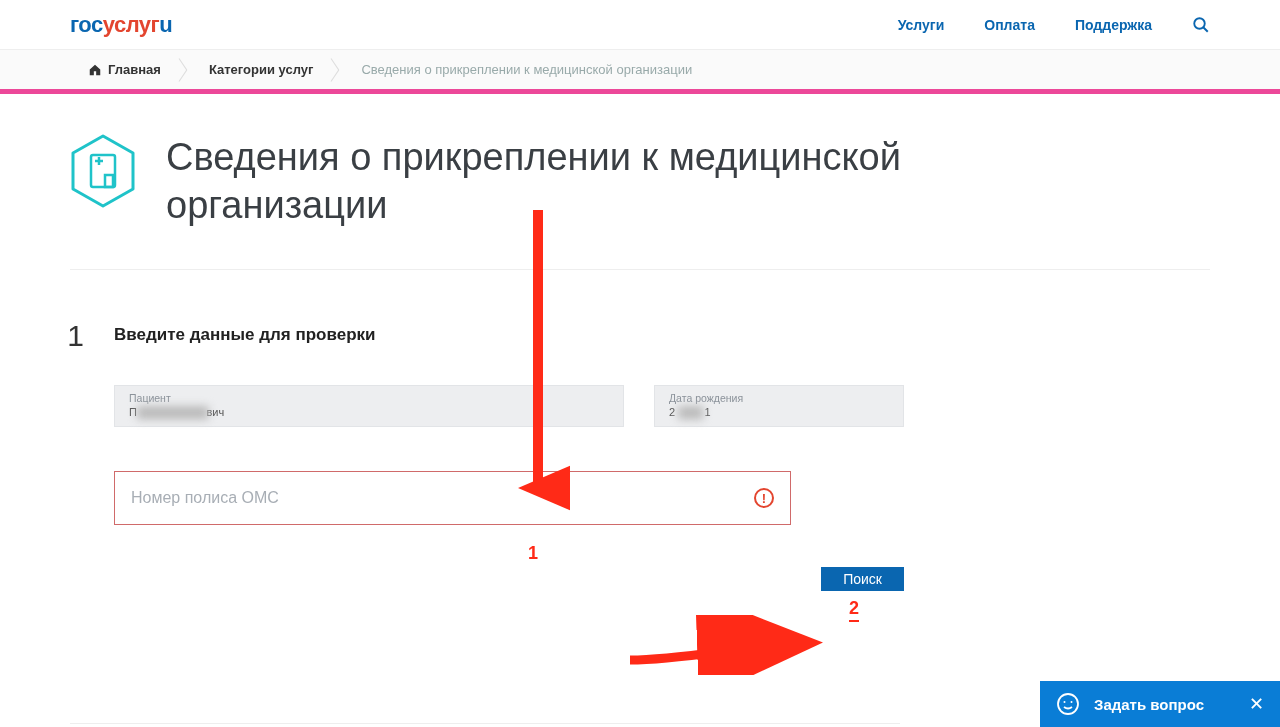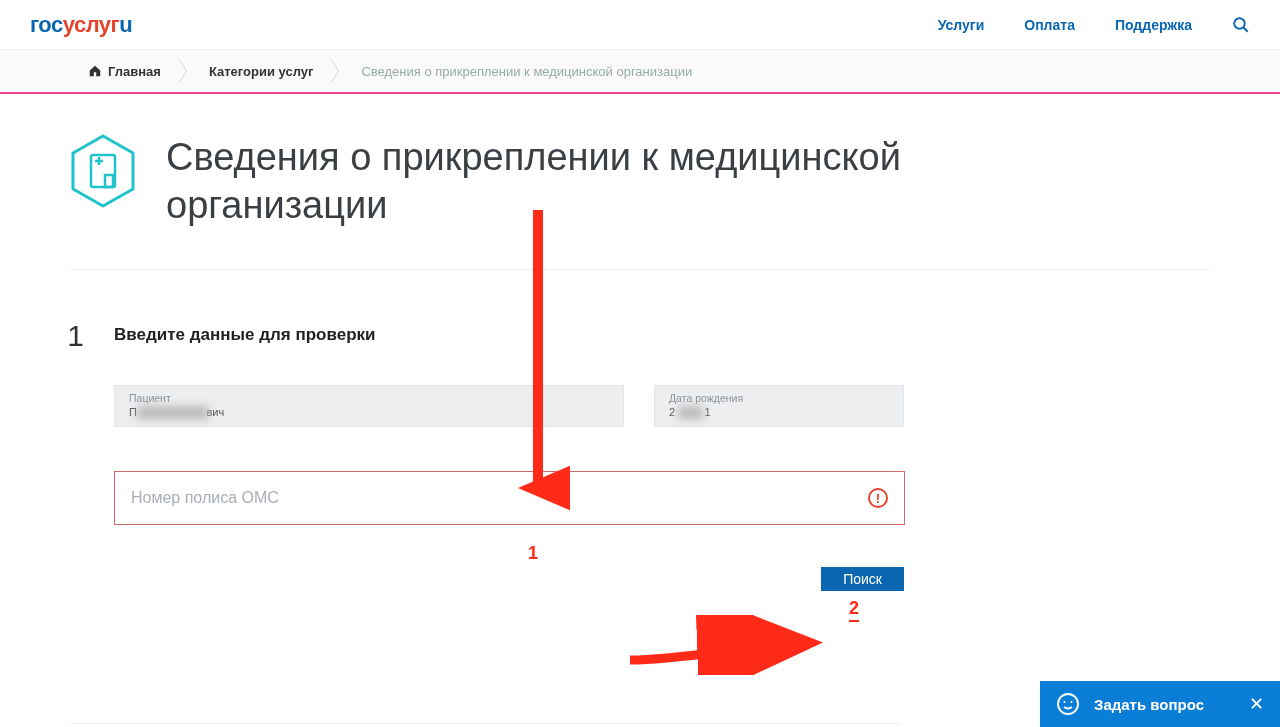--- a/index.html
+++ b/index.html
@@ -12,21 +12,21 @@
     position: relative;
     overflow: hidden;
   }
 
   
   .header {
     height: 50px;
     border-bottom: 1px solid #eee;
     display: flex;
     align-items: center;
-    padding: 0 30px;
+    padding: 0 70px;
   }
   .logo {
     font-weight: 700;
     font-size: 22px;
     letter-spacing: -0.5px;
   }
   .logo .l1 { color: #0a66b0; }
   .logo .l2 { color: #e3452f; }
   .logo .l3 { color: #0a66b0; }
   .nav-right {
@@ -44,21 +44,21 @@
   .search-icon {
     width: 18px; height: 18px;
     stroke: #0a66b0;
     cursor: pointer;
   }
 
   
   .breadcrumb-bar {
     height: 44px;
     background: #fafafa;
-    border-bottom: 2px solid #ec4899;
+    border-bottom: 5px solid #ec4899;
     display: flex;
     align-items: center;
     padding: 0 70px;
     font-size: 13px;
   }
   .crumb {
     display: flex;
     align-items: center;
     gap: 6px;
     padding: 0 18px;
@@ -155,21 +155,21 @@
     color: #555;
   }
   .blur {
     display: inline-block;
     filter: blur(4px);
     color: #bbb;
     letter-spacing: -2px;
   }
 
   .input-oms {
-    width: 791px;
+    width: 677px;
     height: 54px;
     border: 1px solid #d06a6a;
     display: flex;
     align-items: center;
     padding: 0 16px;
     justify-content: space-between;
   }
   .input-oms .ph {
     color: #a8aeb5;
     font-size: 16px;

